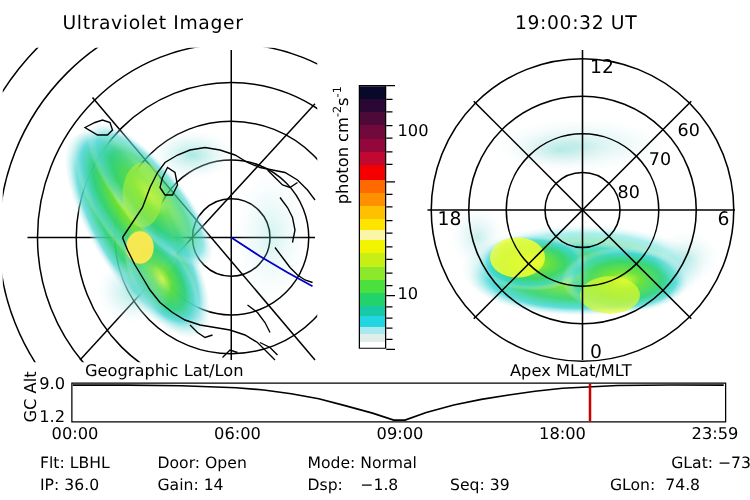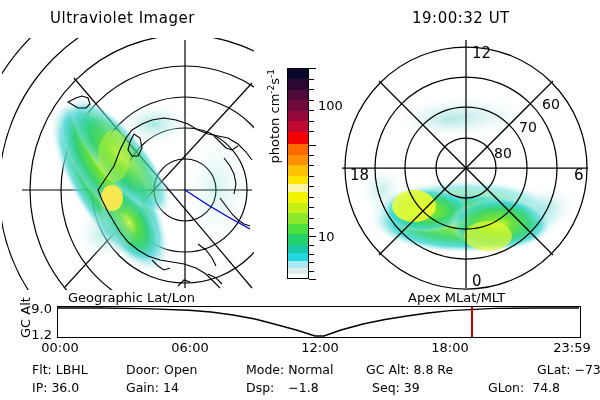--- a/index.html
+++ b/index.html
@@ -281,61 +281,57 @@
       <svg width="522" height="30" viewBox="0 0 522 30" preserveAspectRatio="none">
         <polyline fill="none" stroke="#000" stroke-width="1.4" points="0,1 44,1 87,1.6 131,3.2 153,5 175,8 197,12 218,17.5 240,23.5
                   257,29 266,29 283,23 305,17 327,12.5 349,9 370,6 392,3.6
                   436,1.4 479,1 521,1"></polyline>
       </svg>
       <div style="position:absolute;left:413px;top:0;width:1.5px;height:100%;background:#cc0000;"></div>
     </div>
 
     <div class="xtick" style="left:60px;">00:00</div>
     <div class="xtick" style="left:190px;">06:00</div>
-    <div class="xtick" style="left:320px;">12:00</div>
+    <div class="xtick" style="left:320px;">09:00</div>
     <div class="xtick" style="left:450px;">18:00</div>
     <div class="xtick" style="left:572px;">23:59</div>
   </div>
 
   <div id="footer">
 
     <div class="f-cell row1" style="left:32px;">
       <span>Flt:</span>
       <span>LBHL</span>
     </div>
     <div class="f-cell row1" style="left:126px;">
       <span>Door:</span>
       <span>Open</span>
     </div>
     <div class="f-cell row1" style="left:246px;">
       <span>Mode:</span>
       <span>Normal</span>
     </div>
-    <div class="f-cell row1" style="left:366px;">
-      <span>GC Alt:</span>
-      <span>8.8 Re</span>
-    </div>
     <div class="f-cell row1" style="left:500px;margin-left:37px;">
       <span>GLat:</span>
       <span>−73.0</span>
     </div>
 
     <div class="f-cell row2" style="left:32px;">
       <span>IP:</span>
       <span>36.0</span>
     </div>
     <div class="f-cell row2" style="left:126px;">
       <span>Gain:</span>
       <span>14</span>
     </div>
     <div class="f-cell row2" style="left:246px;">
       <span>Dsp:</span>
       <span style="margin-left:10px;">−1.8</span>
     </div>
-    <div class="f-cell row2" style="left:372px;text-align:right;">
+    <div class="f-cell row2" style="left:360px;text-align:right;">
       <span>Seq:</span>
       <span>39</span>
     </div>
     <div class="f-cell row2" style="left:488px;">
       <span>GLon:</span>
       <span style="margin-left:4px;">74.8</span>
     </div>
   </div>
 
 </div>

